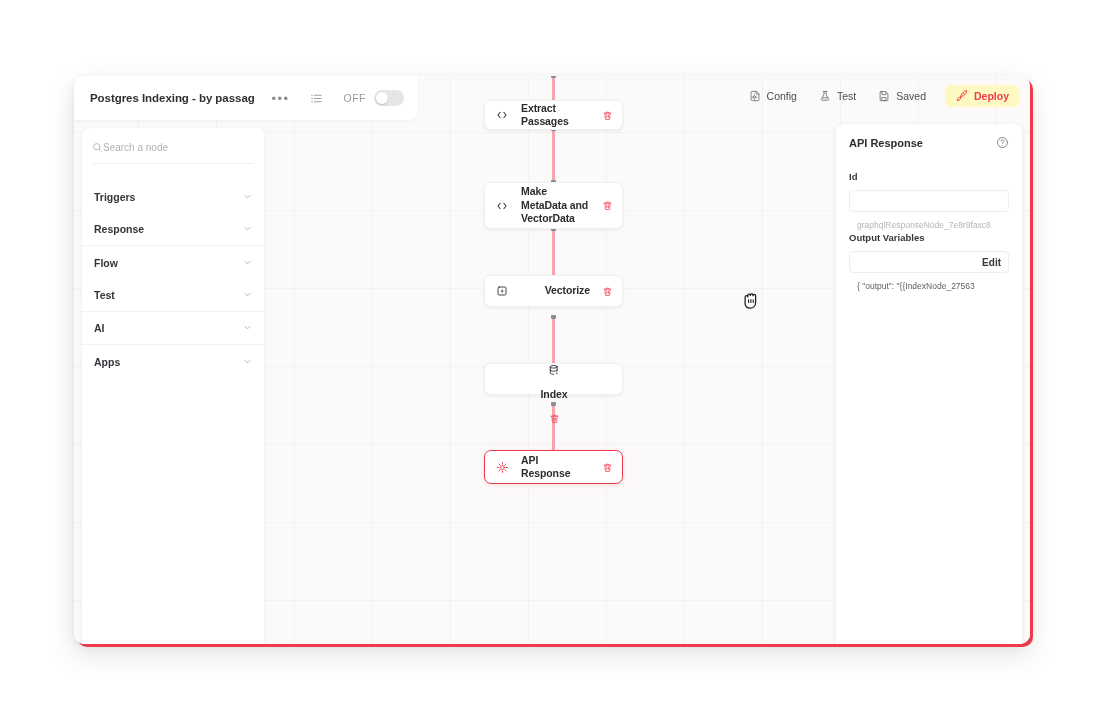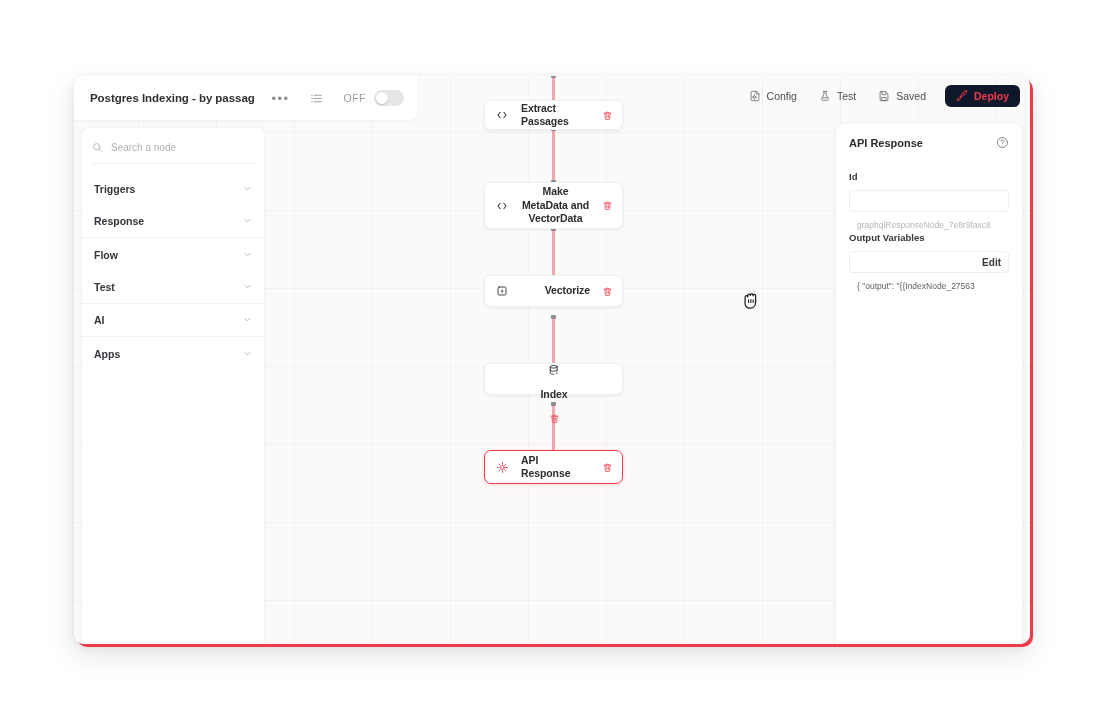--- a/index.html
+++ b/index.html
@@ -112,25 +112,25 @@
     top: 52px;
     width: 182px;
     height: 546px;
     background: #ffffff;
     border-radius: 8px;
     box-shadow: 0 1px 4px rgba(80,80,90,0.08);
     z-index: 11;
     overflow: hidden;
   }
   #search-row {
-    margin: 10px 10px 8px 10px;
+    margin: 10px 10px 16px 10px;
     height: 26px;
     display: flex;
     align-items: center;
-    gap: 8px;
+    gap: 0;
     border-bottom: 1px solid #f0efef;
     padding-bottom: 6px;
   }
   #search-input {
     border: none;
     outline: none;
     font-family: "Liberation Sans", sans-serif;
     font-size: 10px;
     color: #6e7175;
     background: transparent;
@@ -167,21 +167,21 @@
     align-items: center;
     gap: 6px;
     padding: 5px 9px;
     border-radius: 6px;
     font-size: 10.5px;
     color: #4b4e53;
     white-space: nowrap;
   }
   .act .ico { display: flex; flex: none; color: #6d7075; }
   #act-deploy {
-    background: #0f172a;
+    background: #fef9c3;
     color: #ee3b4c;
     font-weight: bold;
     padding: 5px 11px;
     margin-left: 6px;
   }
   #act-deploy .ico { color: #ee3b4c; }
 
   
   #flow {
     position: absolute;
@@ -464,21 +464,21 @@
         <span class="node-label">Extract Passages</span>
         <span class="node-del">
           <svg width="11" height="11" viewBox="0 0 16 16" fill="none" stroke="#ef4a5a" stroke-width="1.2" stroke-linecap="round" stroke-linejoin="round">
             <path d="M2.9 4.6h10.2M6.1 4.6V3.2h3.8v1.4"></path>
             <path d="M4.2 4.6l.7 8.5a.8.8 0 0 0 .8.7h4.6a.8.8 0 0 0 .8-.7l.7-8.5"></path>
             <path d="M6.8 7.1v4M9.2 7.1v4"></path>
           </svg>
         </span>
       </div>
 
-      <div class="node" style="top:106px;height:47px;text-align:center;">
+      <div class="node" style="top:106px;height:47px;">
         <span class="node-ico">
           <svg width="12" height="12" viewBox="0 0 16 16" fill="none" stroke="#2d2f33" stroke-width="1.35" stroke-linecap="round" stroke-linejoin="round">
             <path d="M5.6 4.4L2.6 8l3 3.6M10.4 4.4L13.4 8l-3 3.6"></path>
           </svg>
         </span>
         <span class="node-label">Make MetaData and VectorData</span>
         <span class="node-del">
           <svg width="11" height="11" viewBox="0 0 16 16" fill="none" stroke="#ef4a5a" stroke-width="1.2" stroke-linecap="round" stroke-linejoin="round">
             <path d="M2.9 4.6h10.2M6.1 4.6V3.2h3.8v1.4"></path>
             <path d="M4.2 4.6l.7 8.5a.8.8 0 0 0 .8.7h4.6a.8.8 0 0 0 .8-.7l.7-8.5"></path>

